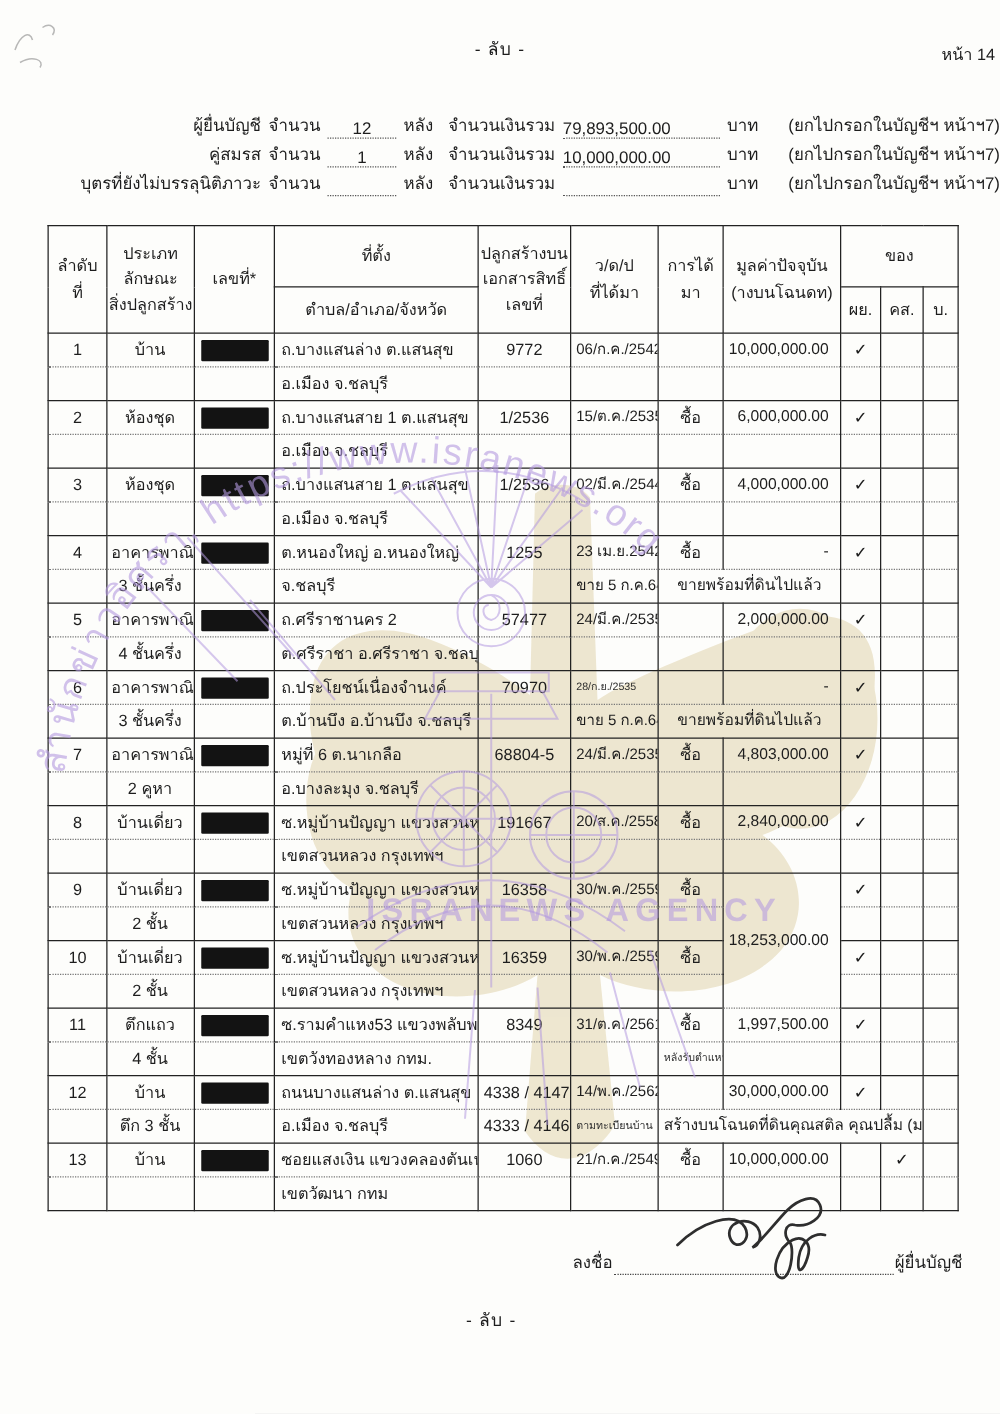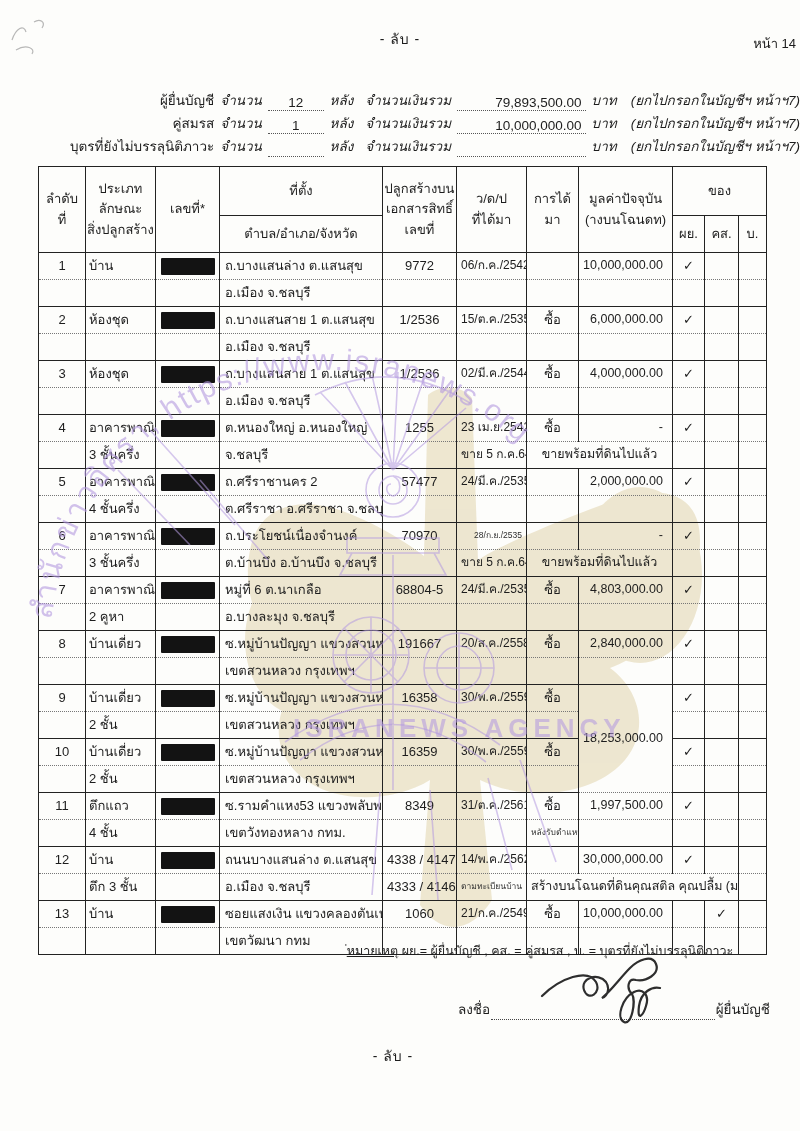--- a/index.html
+++ b/index.html
@@ -9,43 +9,43 @@
 
   
   .classification-top{top:28px;left:0;width:100%;text-align:center;font-size:14px;letter-spacing:1px;}
   .page-number{top:33px;right:4px;font-size:13px;white-space:nowrap;}
   .doc-title{top:60px;left:0;width:100%;text-align:center;font-size:15.5px;}
 
   
   .summary{top:88px;left:0;width:100%;font-size:13.5px;}
   .sum-row{display:flex;align-items:flex-end;height:23px;}
   .sum-label{width:215px;text-align:right;}
-  .sum-word{margin:0 6px;white-space:nowrap;font-style:italic;}
+  .sum-word{margin:0 6px;white-space:nowrap;}
   .slot{border-bottom:1px dotted #555;display:inline-block;}
   .slot-count{width:56px;text-align:center;}
-  .slot-amount{width:125px;text-align:right;padding-right:4px;}
-  .sum-note{margin-left:8px;white-space:nowrap;font-style:italic;}
+  .slot-amount{width:125px;text-align:left;padding-right:4px;}
+  .sum-note{margin-left:18px;white-space:nowrap;}
 
   
-  .tbl-wrap{top:166px;left:38px;}
+  .tbl-wrap{top:180px;left:38px;}
   table{border-collapse:collapse;table-layout:fixed;width:728px;font-size:13px;background:transparent;}
   th{border:1.4px solid #222;font-weight:normal;font-size:13px;text-align:center;
      vertical-align:middle;white-space:pre-line;line-height:1.55;padding:2px 1px;}
   tr.h-top th{height:44px;}
   tr.h-bot th{height:32px;}
   td{border-left:1.4px solid #222;border-right:1.4px solid #222;height:26px;
      padding:0 4px;vertical-align:middle;overflow:hidden;white-space:nowrap;line-height:1.1;}
   tr.l1 td{border-bottom:1px dotted #777;}
   tr.l2 td{border-bottom:1.4px solid #222;}
   .c-no{text-align:center;}
-  .c-type{text-align:left;padding-left:3px;}
+  .c-type{text-align:center;padding-left:3px;}
   .c-id{text-align:center;}
   .c-loc{text-align:left;padding-left:5px;}
   .c-doc{text-align:center;}
-  .c-date{text-align:right;font-size:12px;}
+  .c-date{text-align:left;font-size:12px;}
   .c-acq{text-align:center;}
   .c-val{text-align:right;padding-right:9px;font-size:12.5px;}
   .c-own{text-align:center;font-size:13px;}
   .c-note{text-align:center;font-size:12.5px;}
   .xs{font-size:8.5px;color:#2e2e2e;}
   .redact{width:54px;height:17px;background:#131313;margin:0 auto;border-radius:1px;}
 
   
   .footnote{top:941px;left:345px;font-size:12.5px;white-space:nowrap;}
   .footnote u{text-decoration:underline;}
@@ -513,23 +513,20 @@
               <td class="c-acq"></td>
               <td class="c-val"></td>
               <td class="c-own"></td>
               <td class="c-own"></td>
               <td class="c-own"></td>
             </tr>
           </tbody>
       </table>
     </div>
 
-    <div class="abs footnote">
-      <sup>'</sup><u>หมายเหตุ</u><span> ผย.= ผู้ยื่นบัญชี , คส. = คู่สมรส , บ. = บุตรที่ยังไม่บรรลุนิติภาวะ</span>
-    </div>
 
     <div class="abs sign-row">
       <span>ลงชื่อ</span>
       <span class="sign-dots"></span>
       <span>ผู้ยื่นบัญชี</span>
     </div>
 
     <svg class="abs signature-svg" width="140" height="80" viewBox="0 0 140 80">
       <path d="M2,48 C20,30 48,20 56,34 C62,45 48,54 44,42 C40,30 58,24 66,34 C70,40 68,48 62,50 C72,42 80,30 90,20 C98,12 112,6 116,16 C120,26 106,34 96,32 C88,30 86,40 92,46 C96,52 92,78 84,74 C76,70 82,50 94,44 C102,40 110,46 106,58 C103,68 97,74 99,58 C101,44 112,38 120,40" stroke="#2e2e2e" stroke-width="2.2" fill="none" stroke-linecap="round"></path>
     </svg>

